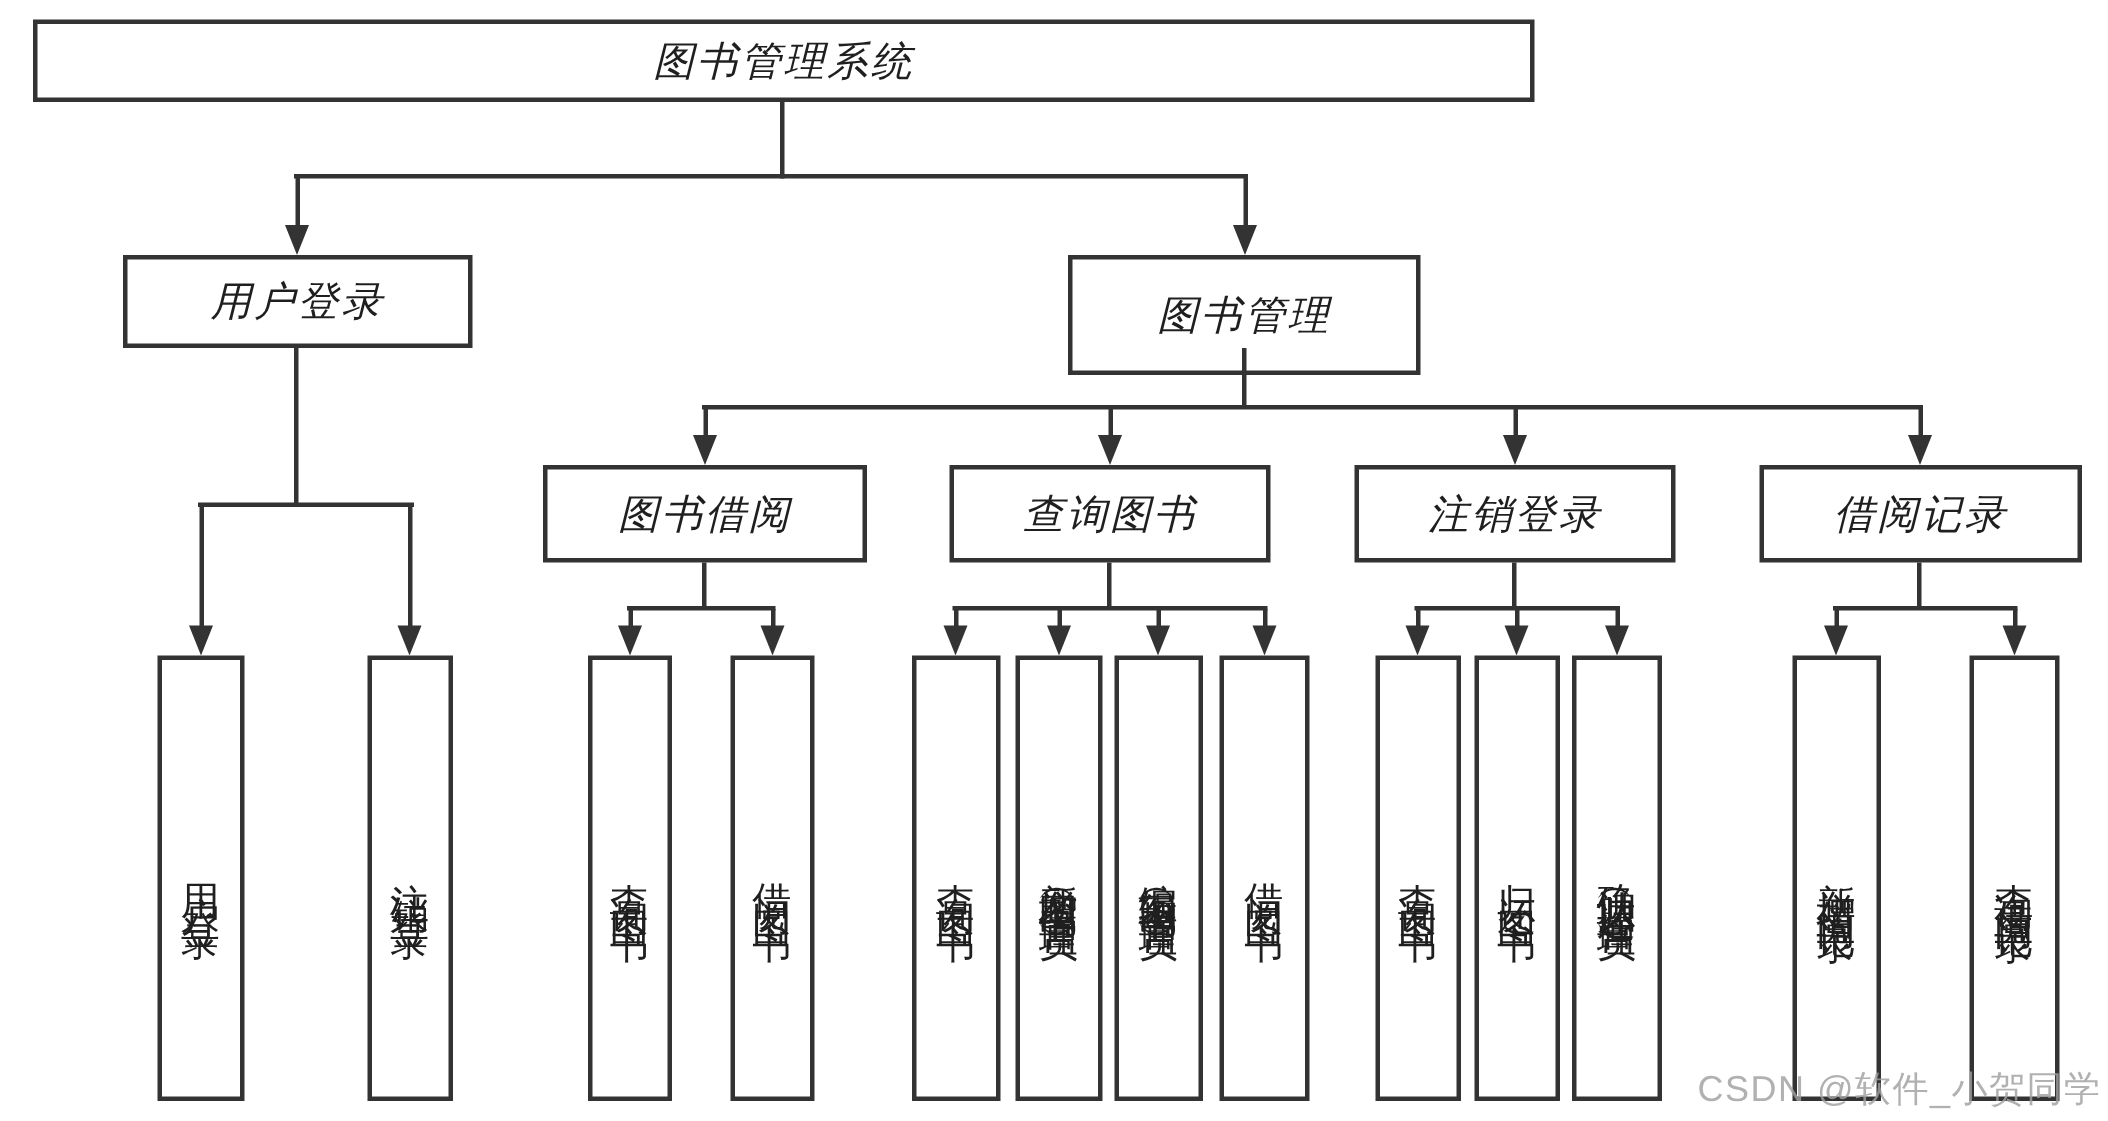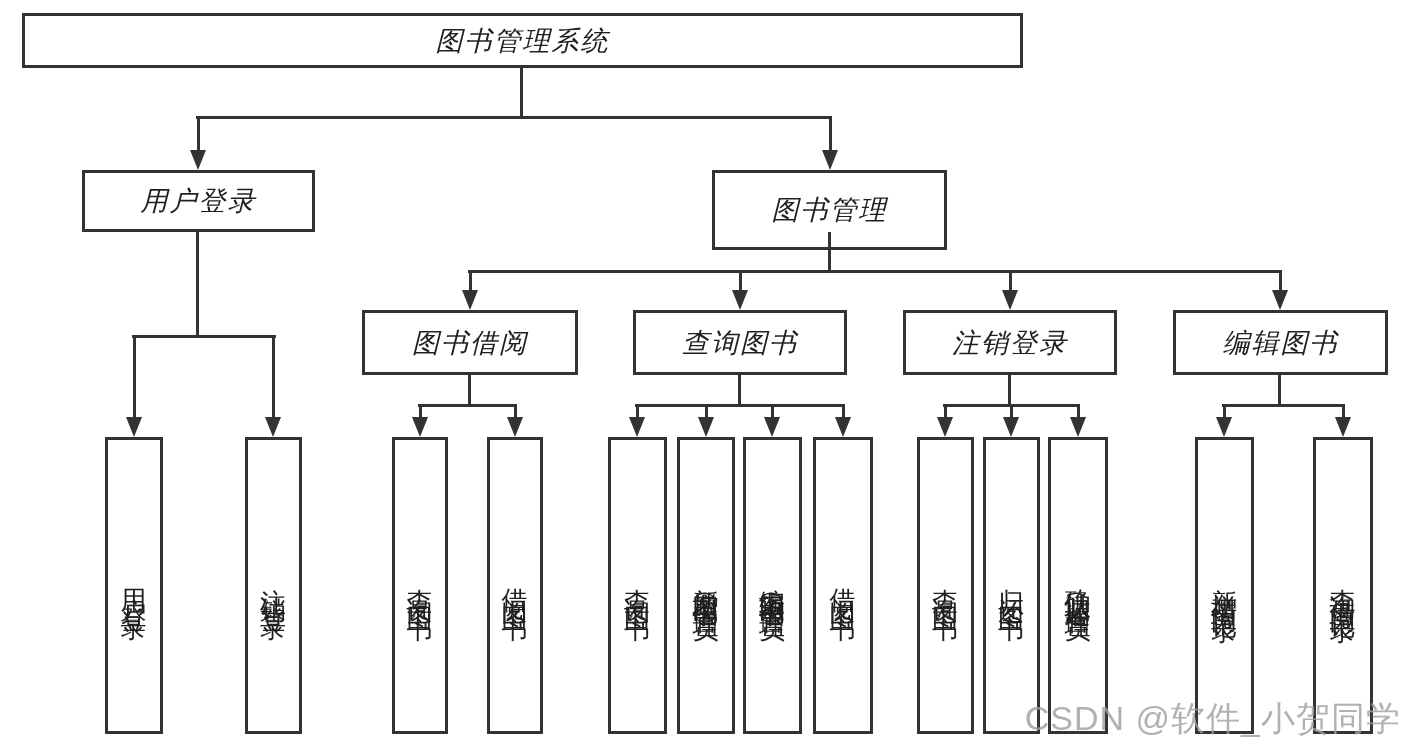--- a/index.html
+++ b/index.html
@@ -70,21 +70,21 @@
     width: 0;
     height: 0;
     border-left: 8px solid transparent;
     border-right: 8px solid transparent;
     border-top: 20px solid #333333;
   }
   .watermark {
     position: absolute;
     right: 4px;
     bottom: 5px;
-    font-size: 34px;
+    font-size: 24px;
     letter-spacing: 1px;
     color: rgba(160, 160, 160, 0.82);
     white-space: nowrap;
     z-index: 5;
   }
 </style>
 </head>
 <body>
 
 <div class="canvas">
@@ -120,21 +120,21 @@
   <div class="node" style="left:362px; top:310px; width:216px; height:65px;">
     <span class="htext">图书借阅</span>
   </div>
   <div class="node" style="left:633px; top:310px; width:214px; height:65px;">
     <span class="htext">查询图书</span>
   </div>
   <div class="node" style="left:903px; top:310px; width:214px; height:65px;">
     <span class="htext">注销登录</span>
   </div>
   <div class="node" style="left:1173px; top:310px; width:215px; height:65px;">
-    <span class="htext">编辑图书</span>
+    <span class="htext">借阅记录</span>
   </div>
 
   <div class="vline" style="left:468px; top:375px; height:31px;"></div>
   <div class="hline" style="left:418px; top:404px; width:99px;"></div>
   <div class="varrow" style="left:412px; top:406px; height:31px;"></div>
   <div class="varrow" style="left:507px; top:406px; height:31px;"></div>
 
   <div class="vline" style="left:738px; top:375px; height:31px;"></div>
   <div class="hline" style="left:635px; top:404px; width:210px;"></div>
   <div class="varrow" style="left:629px; top:406px; height:31px;"></div>

